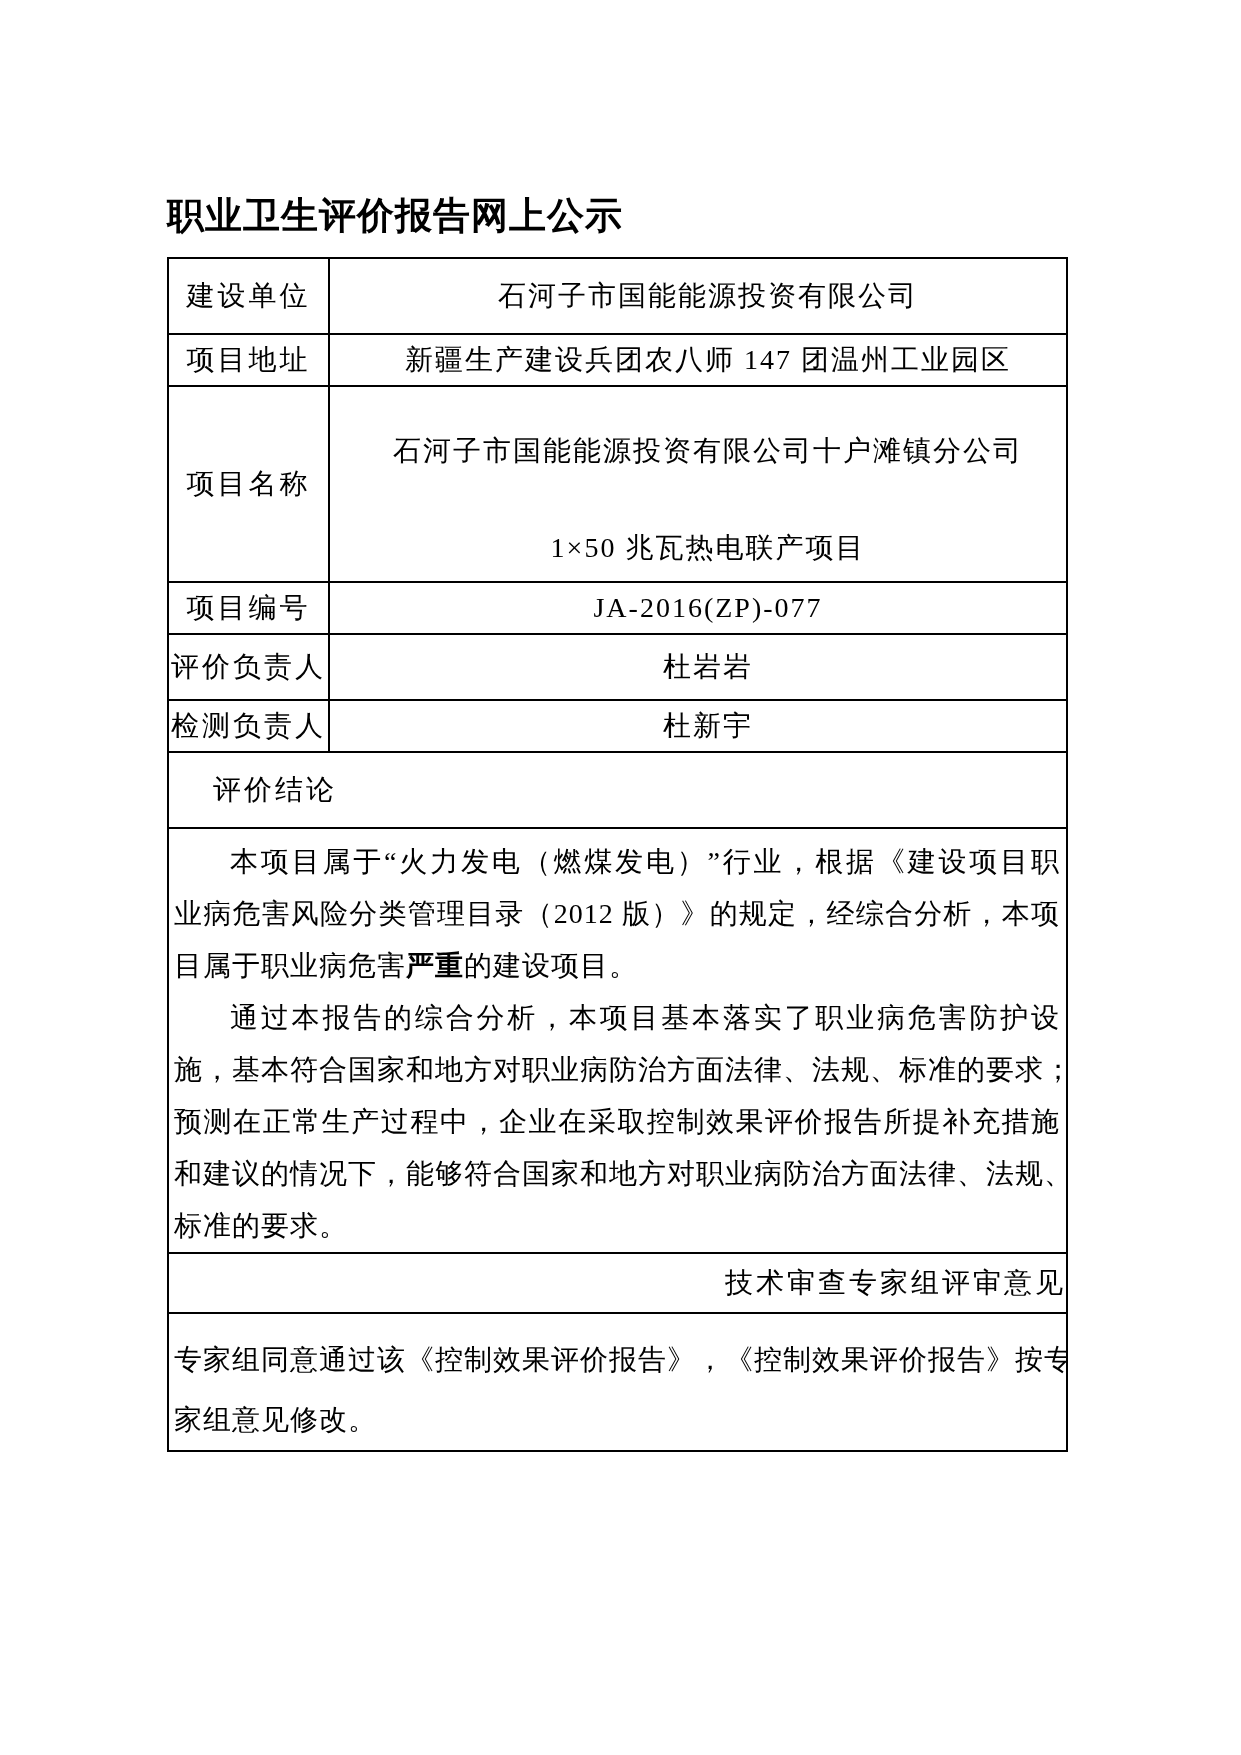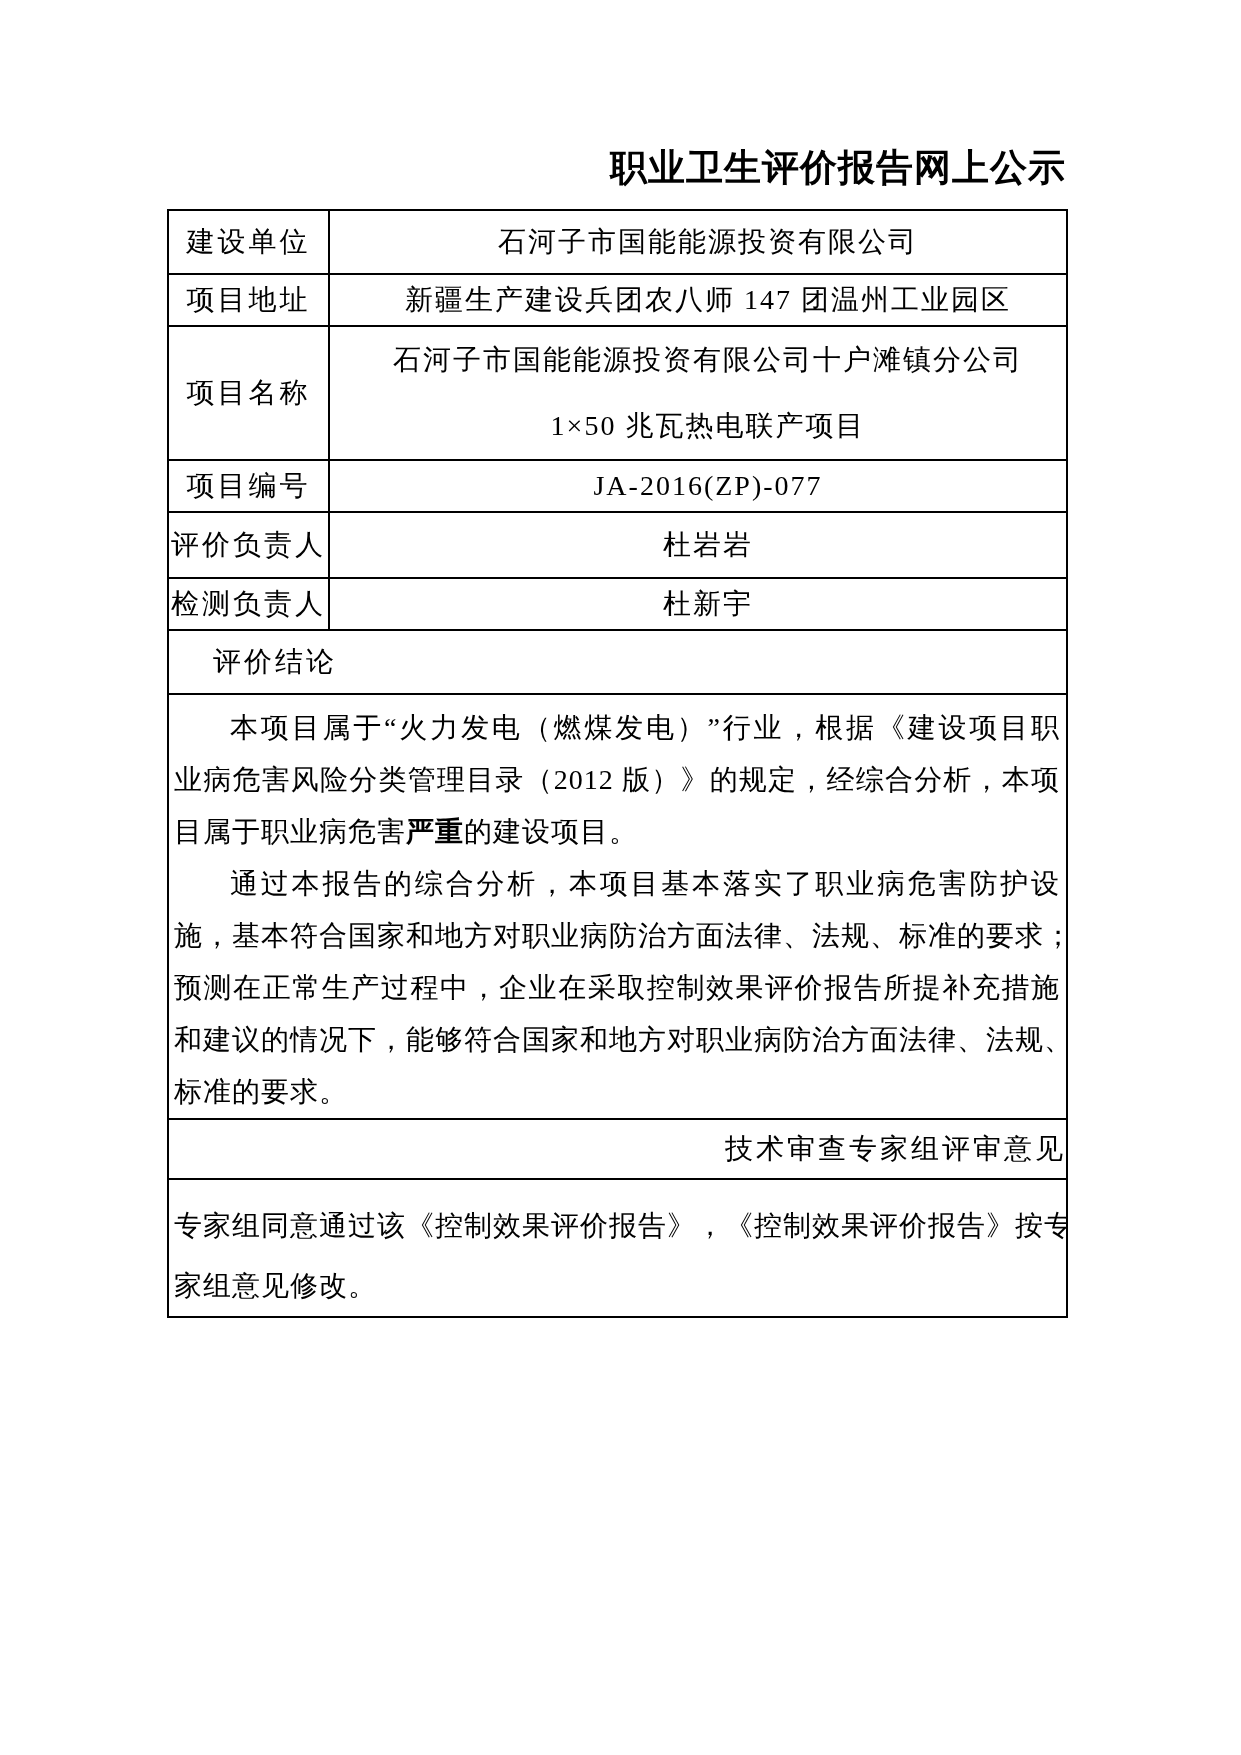--- a/index.html
+++ b/index.html
@@ -9,27 +9,28 @@
     position: relative;
     font-family: "Liberation Serif", "DejaVu Serif", serif;
     color: #000000;
   }
   .doc {
     position: absolute;
     left: 167px; top: 146px;
     width: 899px;
   }
   .doc-title {
-    text-align: right;
+    text-align: left;
     font-size: 37px;
     font-weight: bold;
     letter-spacing: 1px;
     line-height: 44px;
     margin-bottom: 19px;
     white-space: nowrap;
+    margin-top: 48px;
   }
   table.notice {
     border-collapse: collapse;
     width: 899px;
     table-layout: fixed;
   }
   table.notice td {
     border: 2px solid #000000;
     vertical-align: middle;
     font-size: 28px;
@@ -39,23 +40,23 @@
   col.c2 { width: 738px; }
   td.label-cell {
     text-align: center;
     letter-spacing: 3px;
   }
   td.value-cell {
     text-align: center;
     letter-spacing: 2px;
     padding-left: 20px;
   }
-  .value-line { line-height: 66px; white-space: nowrap; }
+  .value-line { line-height: 66px; white-space: nowrap; margin-top: 31px; }
   .num-val { letter-spacing: 1px; font-size: 30px; margin-left: 44px; }
-  .h64  { height: 64px; }
+  .h64  { height: 76px; }
   .h65  { height: 52px; }
   .h66  { height: 66px; }
   .h134 { height: 134px; }
   .h60  { height: 60px; }
   .h421 { height: 421px; }
   .h137 { height: 137px; }
   td.section-label {
     text-align: left;
     padding-left: 44px;
     letter-spacing: 3px;

